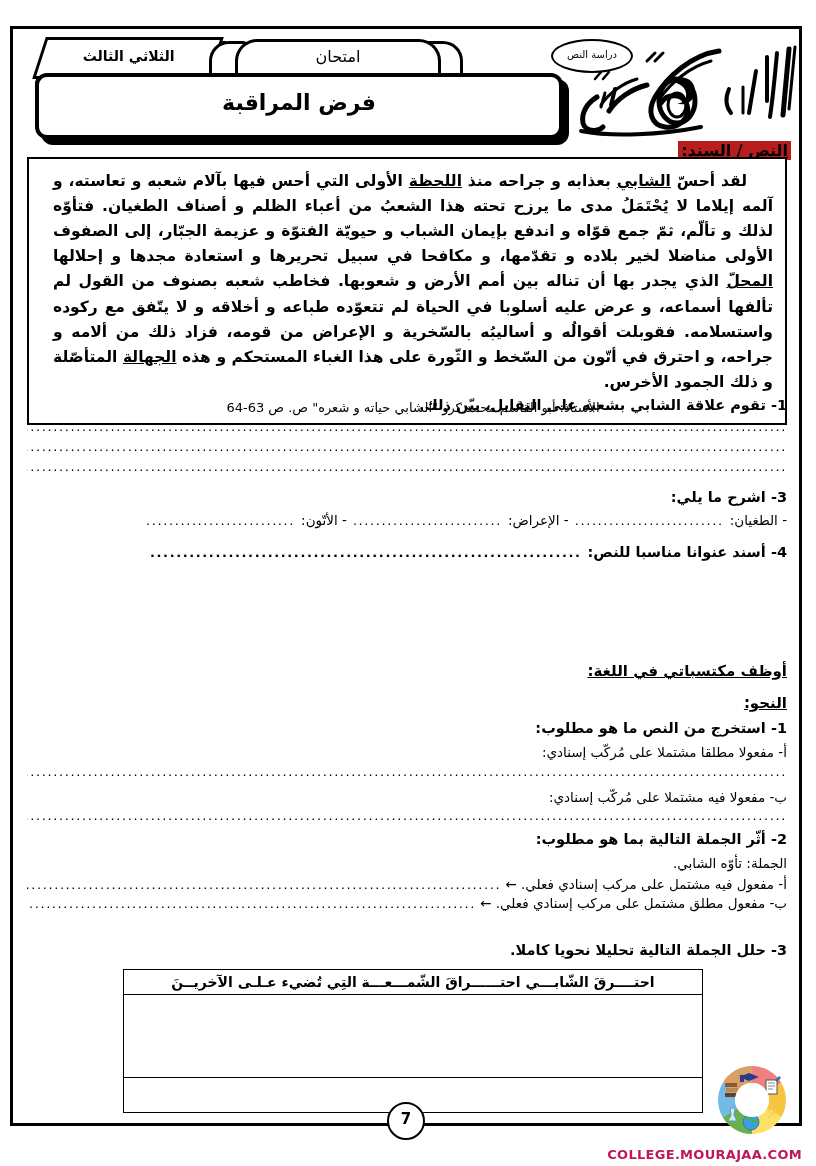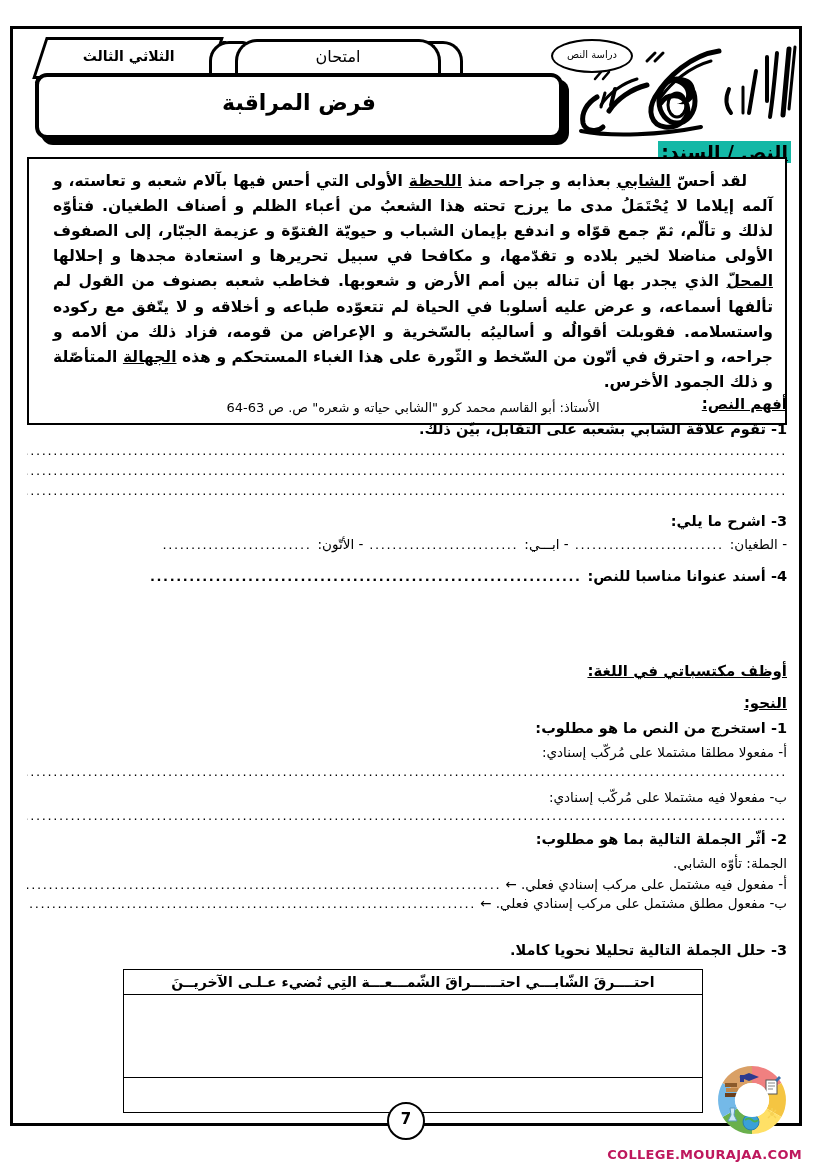--- a/index.html
+++ b/index.html
@@ -63,22 +63,22 @@
     border:2px solid #000;border-radius:50%;background:#fff;
   }
   .logo-oval span{
     display:block;text-align:center;line-height:27px;font-size:10px;
   }
 
   
   .content{position:absolute;left:0;top:118px;width:792px;}
 
   .label-sanad{
-    position:absolute;right:14px;top:-6px;font-size:19px;font-weight:bold;
-    text-decoration:underline;background:#14b8a6;padding:0 3px;
+    position:absolute;right:14px;top:-6px;font-size:16px;font-weight:bold;
+    text-decoration:underline;background:#b91c1c;padding:0 3px;
   }
 
   .text-box{
     position:absolute;left:14px;top:10px;width:760px;
     border:2px solid #000;box-sizing:border-box;padding:10px 12px 6px 24px;
     background:#fff;
   }
   .text-box p{
     margin:0;font-size:15.5px;line-height:1.62;font-weight:bold;
     text-align:justify;text-justify:inter-word;
@@ -208,33 +208,32 @@
   <div class="content">
 
     <span class="label-sanad">النص / السند:</span>
 
     <div class="text-box">
       <p><span class="ind"></span><span>لقد أحسّ <u class="ul">الشابي</u> بعذابه و جراحه منذ <u class="ul">اللحظة</u> الأولى التي أحس فيها بآلام شعبه و تعاسته، و آلمه إيلاما لا يُحْتَمَلُ مدى ما يرزح تحته هذا الشعبُ من أعباء الظلم و أصناف الطغيان. فتأوّه لذلك و تألّم، ثمّ جمع قوّاه و اندفع بإيمان الشباب و حيويّة الفتوّة و عزيمة الجبّار، إلى الصفوف الأولى مناضلا لخير بلاده و تقدّمها، و مكافحا في سبيل تحريرها و استعادة مجدها و إحلالها <u class="ul">المحلّ</u> الذي يجدر بها أن تناله بين أمم الأرض و شعوبها. فخاطب شعبه بصنوف من القول لم تألفها أسماعه، و عرض عليه أسلوبا في الحياة لم تتعوّده طباعه و أخلاقه و لا يتّفق مع ركوده واستسلامه. فقوبلت أقوالُه و أساليبُه بالسّخرية و الإعراض من قومه، فزاد ذلك من ألامه و جراحه، و احترق في أتّون من السّخط و الثّورة على هذا الغباء المستحكم و هذه <u class="ul">الجهالة</u> المتأصّلة و ذلك الجمود الأخرس.</span></p>
       <div class="src">الأستاذ: أبو القاسم محمد كرو "الشابي حياته و شعره" ص. ص 63-64</div>
     </div>
 
     <div class="sec" style="top:248px;">
-      <div class="sec-title">أفهم النص:</div>
 
       <div class="q">1- تقوم علاقة الشابي بشعبه على التقابل، بيّن ذلك.</div>
       <div class="dots">....................................................................................................................................................</div>
 
       <div class="dots">....................................................................................................................................................</div>
       <div class="dots">....................................................................................................................................................</div>
 
       <div class="q" style="margin-top:12px;">3- اشرح ما يلي:</div>
       <div class="inline-row">
         <span>- الطغيان:</span>
         <span class="dots">..........................</span>
-        <span>- ابـــي:</span>
+        <span>- الإعراض:</span>
         <span class="dots">..........................</span>
         <span>- الأتّون:</span>
         <span class="dots">..........................</span>
       </div>
 
       <div class="inline-row" style="margin-top:14px;font-weight:bold;">
         <span class="q" style="margin:0;">4- أسند عنوانا مناسبا للنص:</span>
         <span class="dots">..................................................................</span>
       </div>
     </div>

